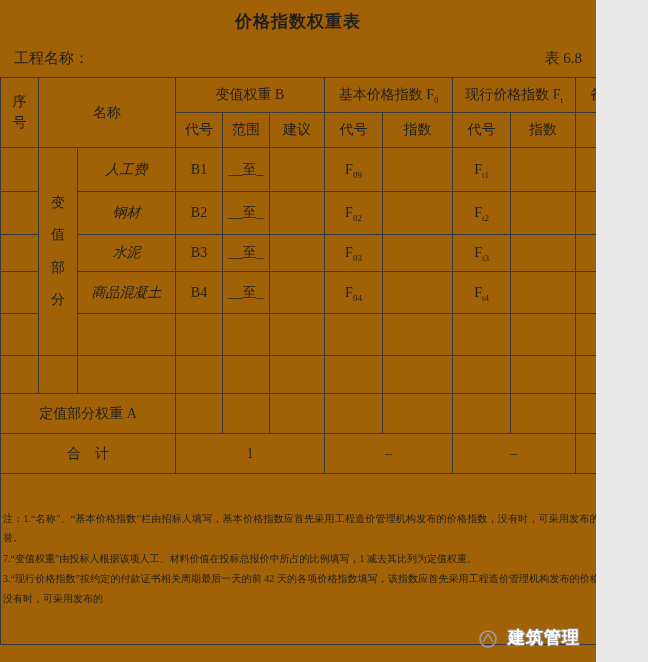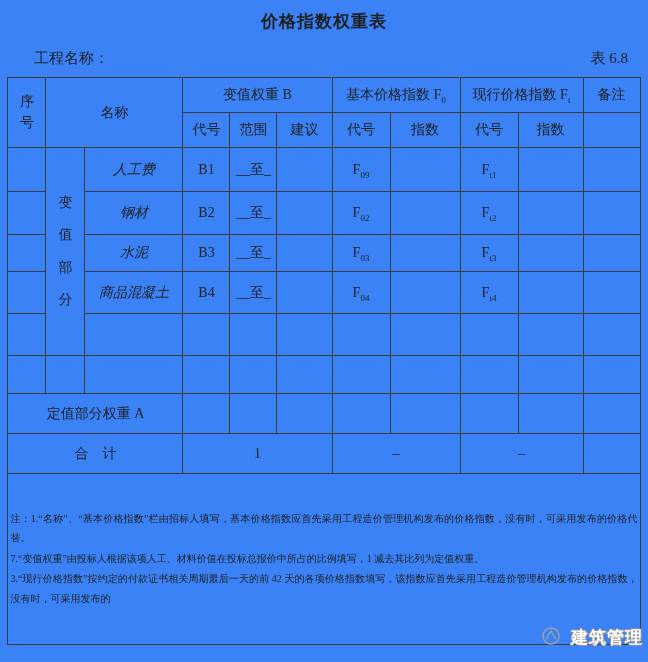--- a/index.html
+++ b/index.html
@@ -1,39 +1,38 @@
 <!DOCTYPE html>
 <html><head>
 <meta charset="utf-8">
 <style>
   html,body{margin:0;padding:0;background:#e9e9e9;}
   .page{
     position:relative;
-    width:648px;height:662px;
-    background:#3b82f6;
+    width:596px;height:662px;
+    background:#a16207;
     font-family:"Liberation Serif","DejaVu Serif",serif;
     color:#1f1f1f;
     overflow:hidden;
     box-sizing:border-box;
   }
   .doc-title{
     text-align:center;
     font-size:17px;
     font-weight:bold;
     padding-top:10px;
     letter-spacing:1px;
   }
   .subheader{
     display:flex;
     justify-content:space-between;
     align-items:flex-end;
-    padding:0 20px 0 14px;
+    padding:0 14px 0 14px;
     margin-top:16px;
     font-size:15px;
-    margin-left:20px;
   }
   table.main{
     border-collapse:collapse;
     table-layout:fixed;
     width:632px;
     margin:9px auto 0 auto;
   }
   table.main td{
     border:1px solid #3a3a3a;
     text-align:center;
@@ -54,24 +53,24 @@
     height:168px;
   }
   .note{
     font-size:10px;
     line-height:1.95;
     margin:0 0 1px 0;
     text-align:justify;
   }
   .watermark{
     position:absolute;
-    right:5px;
+    right:16px;
     bottom:13px;
     display:flex;
-    align-items:flex-start;
+    align-items:flex-end;
     gap:10px;
     pointer-events:none;
   }
   .watermark-text{
     font-size:17px;
     font-weight:bold;
     color:#ffffff;
     text-shadow:-1px 0 #979797,0 1px #979797,1px 0 #979797,0 -1px #979797;
     letter-spacing:1px;
   }

